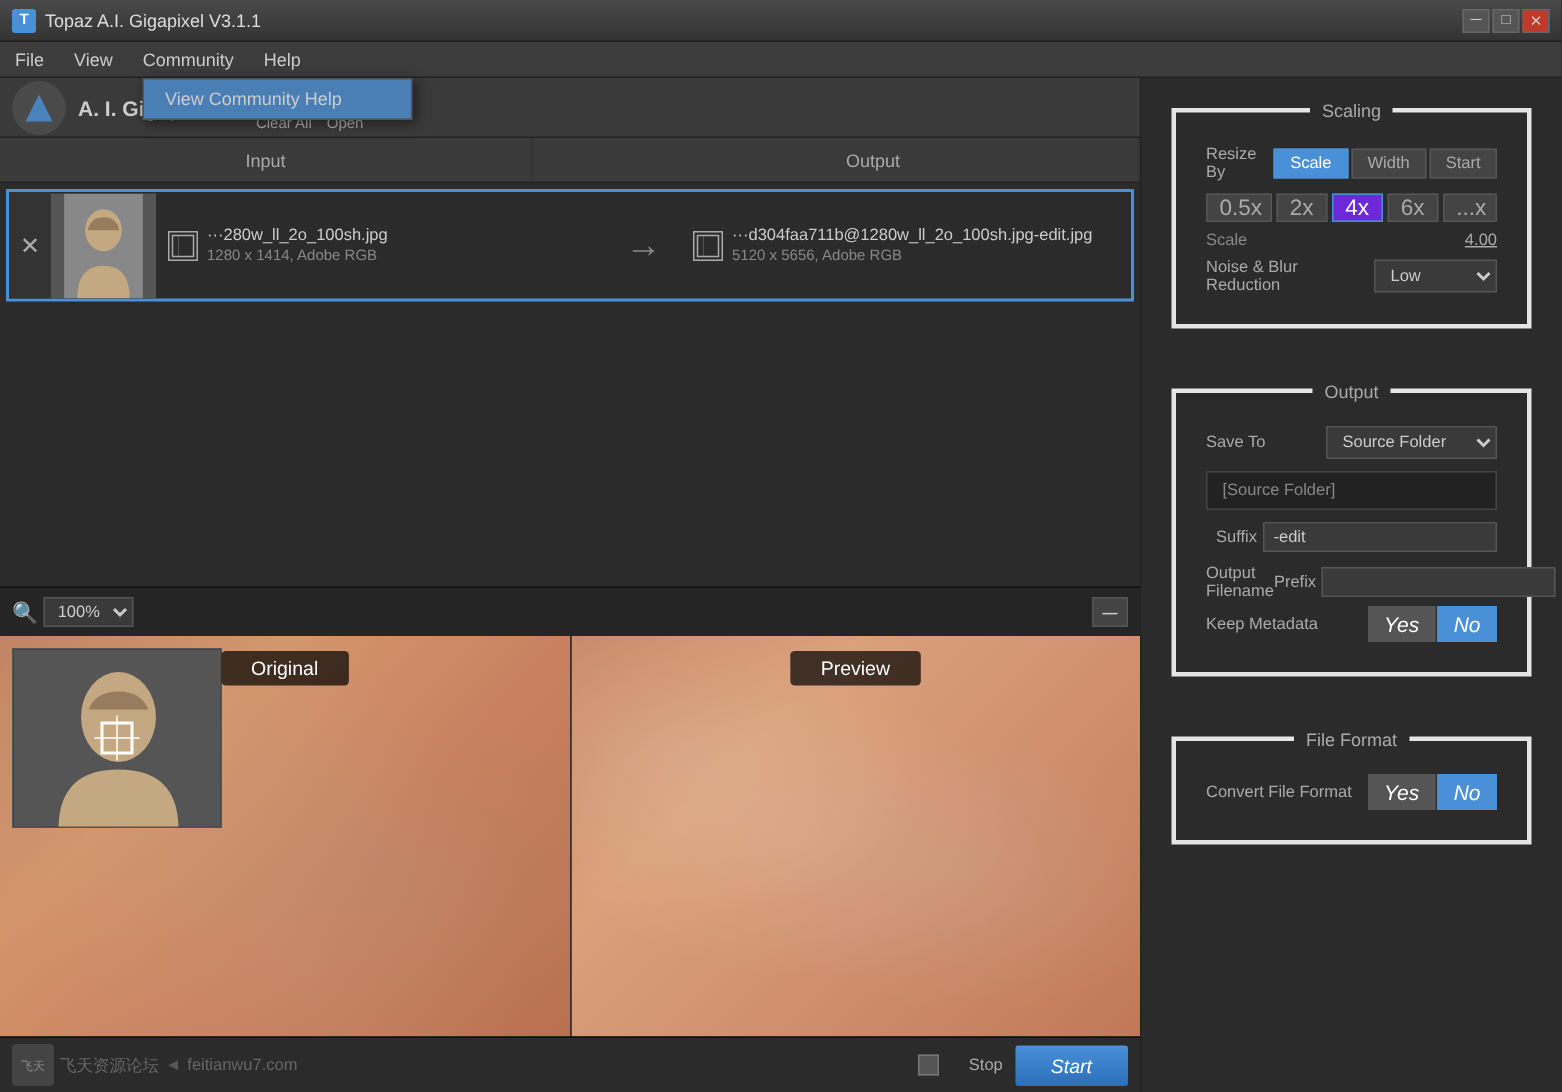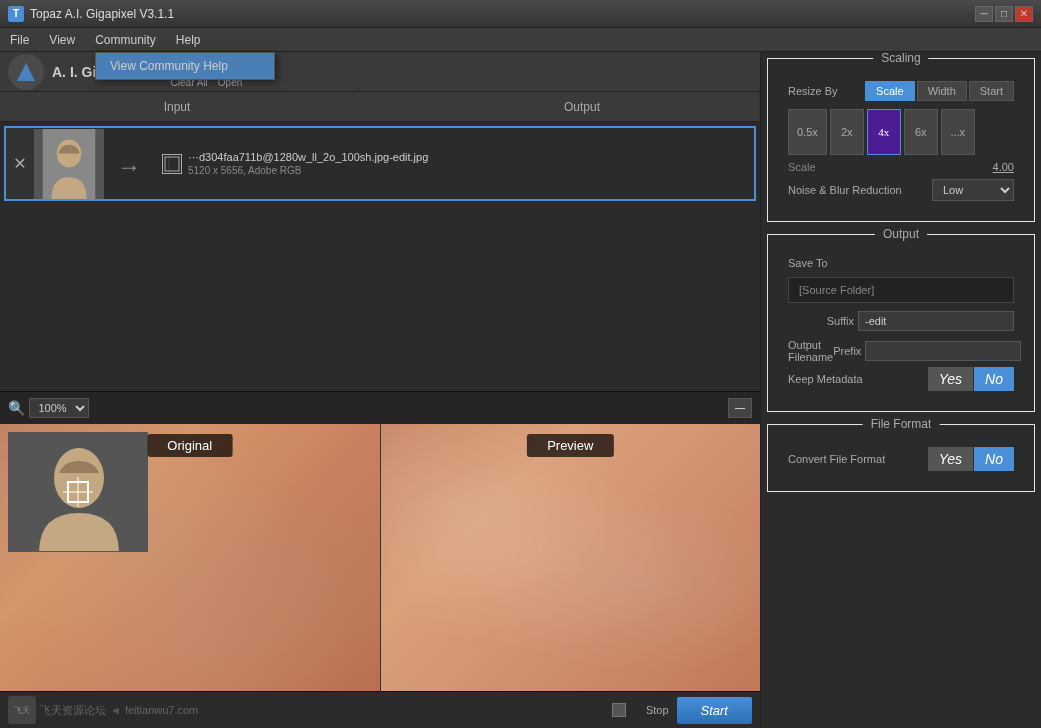--- a/index.html
+++ b/index.html
@@ -341,22 +341,22 @@
     
     .right-panel {
       width: 280px;
       background: #2b2b2b;
       display: flex;
       flex-direction: column;
       gap: 0;
       overflow-y: auto;
     }
     .section-border {
-      border: 1px solid #e5e5e5;
-      margin: 6px;
+      border: 3px solid #e5e5e5;
+      margin: 20px;
       padding: 12px 10px 10px;
       position: relative;
     }
     .section-border-title {
       position: absolute;
       top: -8px; left: 50%;
       transform: translateX(-50%);
       background: #2b2b2b;
       padding: 0 8px;
       color: #aaa;
@@ -374,29 +374,29 @@
       background: #444;
       border: 1px solid #555;
       color: #aaa;
       font-size: 11px;
       cursor: pointer;
     }
     .btn-tab.active { background: #4a90d9; color: #fff; border-color: #4a90d9; }
 
     .scale-btns { display: flex; gap: 3px; margin-bottom: 6px; }
     .scale-btn {
-      padding: 16px 8px;
+      padding: 0 8px;
       background: #444;
       border: 1px solid #555;
       color: #aaa;
-      font-size: 11px;
+      font-size: 15px;
       cursor: pointer;
       min-width: 34px; text-align: center;
     }
-    .scale-btn.active { background: #4c1d95; color: #fff; border-color: #4a90d9; font-family: Liberation Serif, serif; }
+    .scale-btn.active { background: #6d28d9; color: #fff; border-color: #4a90d9; }
 
     .scale-row { display: flex; align-items: center; margin-bottom: 6px; }
     .scale-row-label { color: #888; font-size: 11px; width: 80px; }
     .scale-value { color: #aaa; font-size: 11px; margin-left: auto; text-decoration: underline; }
 
     .noise-row { display: flex; align-items: center; }
     .noise-label { color: #aaa; font-size: 11px; flex: 1; }
     .select-box {
       background: #3a3a3a;
       border: 1px solid #555;
@@ -555,20 +555,32 @@
 
         <div class="file-row-close">✕</div>
         <div class="file-thumbnail">
 
           <svg class="portrait-svg" viewBox="0 0 60 80" xmlns="http://www.w3.org/2000/svg">
             <rect width="60" height="80" fill="#888"></rect>
             <ellipse cx="30" cy="28" rx="14" ry="16" fill="#c4a882"></ellipse>
             <path d="M10,80 Q10,55 30,55 Q50,55 50,80 Z" fill="#c4a882"></path>
             <path d="M18,28 Q20,18 30,18 Q40,18 42,28" fill="#7a6045" opacity="0.6"></path>
           </svg>
+        </div>
+        <div class="file-info">
+          <div class="file-ext-icon">
+            <svg width="16" height="16" viewBox="0 0 16 16">
+                <rect x="1" y="1" width="14" height="14" fill="none" stroke="#aaa" stroke-width="1"></rect>
+                <line x1="5" y1="1" x2="5" y2="15" stroke="#aaa" stroke-width="0.5" opacity="0.4"></line>
+              </svg>
+          </div>
+          <div class="file-details">
+            <div class="file-name">···280w_ll_2o_100sh.jpg</div>
+            <div class="file-dims">1280 x 1414, Adobe RGB</div>
+          </div>
         </div>
 
         <div class="arrow-between">→</div>
 
         <div class="output-info">
           <div class="file-ext-icon">
             <svg width="16" height="16" viewBox="0 0 16 16">
                 <rect x="1" y="1" width="14" height="14" fill="none" stroke="#aaa" stroke-width="1"></rect>
                 <line x1="5" y1="1" x2="5" y2="15" stroke="#aaa" stroke-width="0.5" opacity="0.4"></line>
               </svg>
@@ -683,20 +695,24 @@
         </div>
       </div>
     </div>
 
     <div class="section-border">
       <span class="section-border-title">Output</span>
       <div class="output-section">
 
         <div class="save-row">
           <span class="save-label">Save To</span>
+          <select class="save-select">
+            <option>Source Folder</option>
+            <option>Custom Folder</option>
+          </select>
         </div>
 
         <div class="folder-display">[Source Folder]</div>
 
         <div class="filename-row" style="margin-bottom:8px;">
           <span class="filename-label"></span>
           <span style="color:#aaa;font-size:11px;margin-right:4px;">Suffix</span>
           <input class="filename-input" type="text" value="-edit" style="">
         </div>
 

